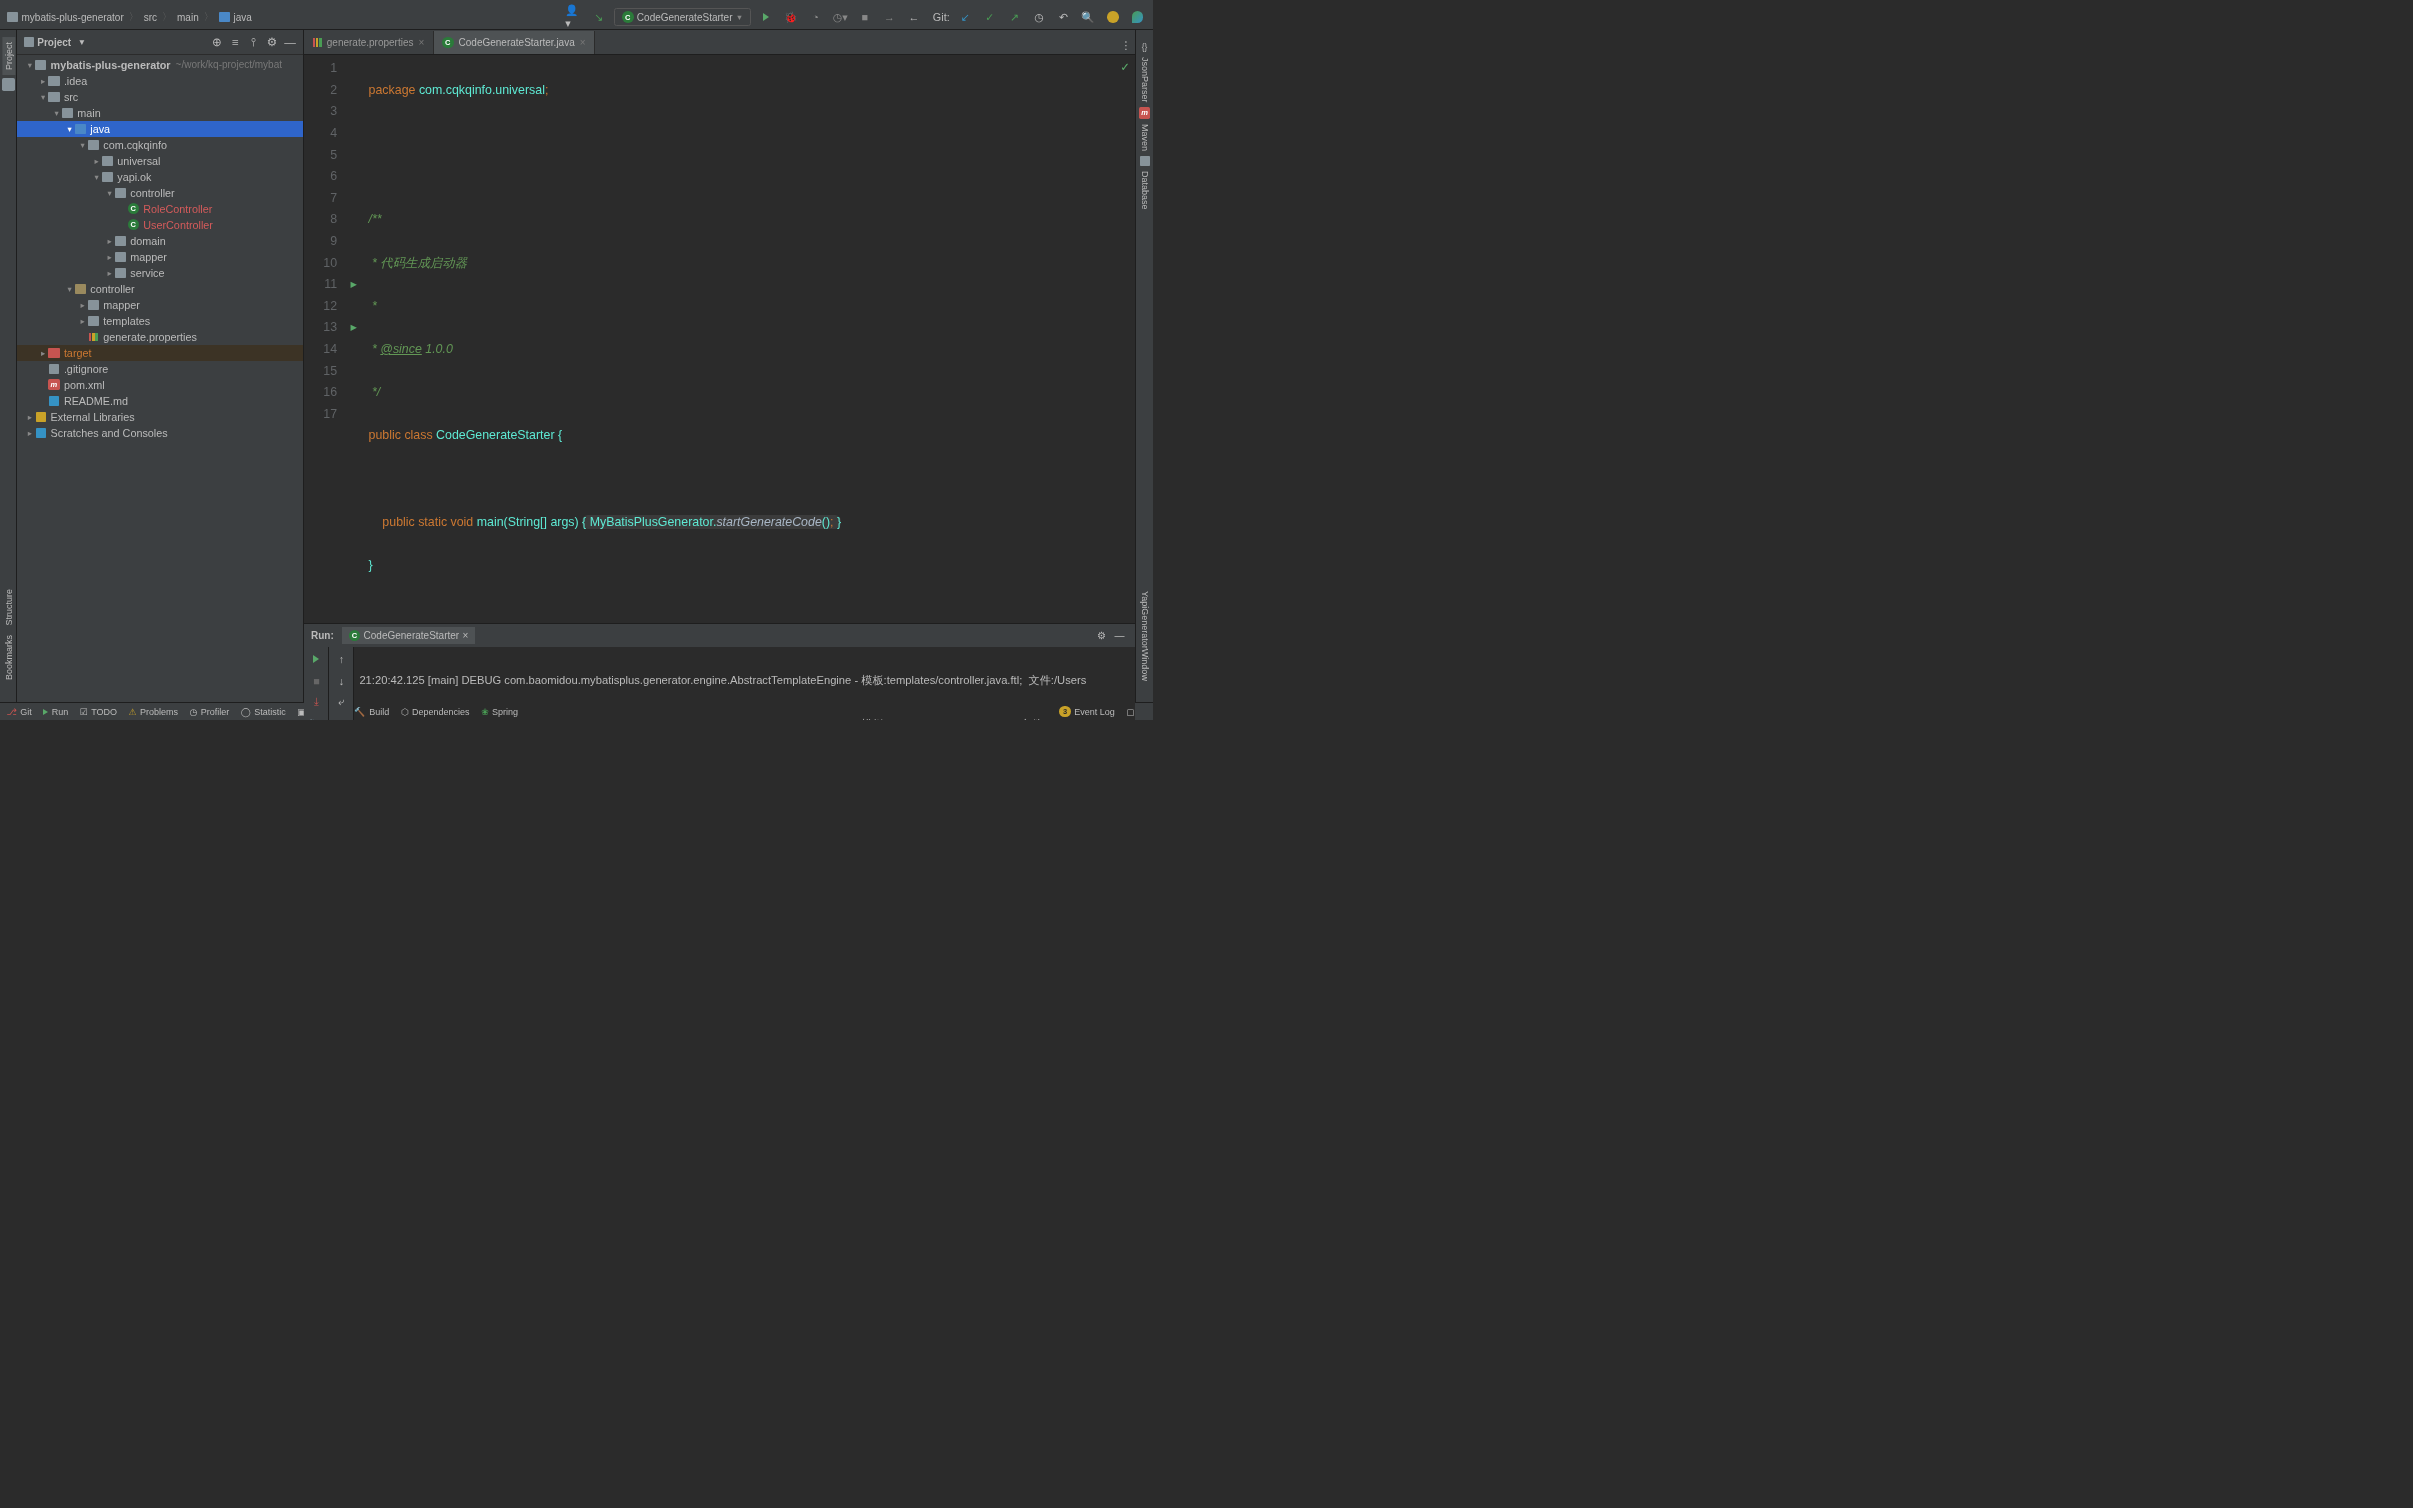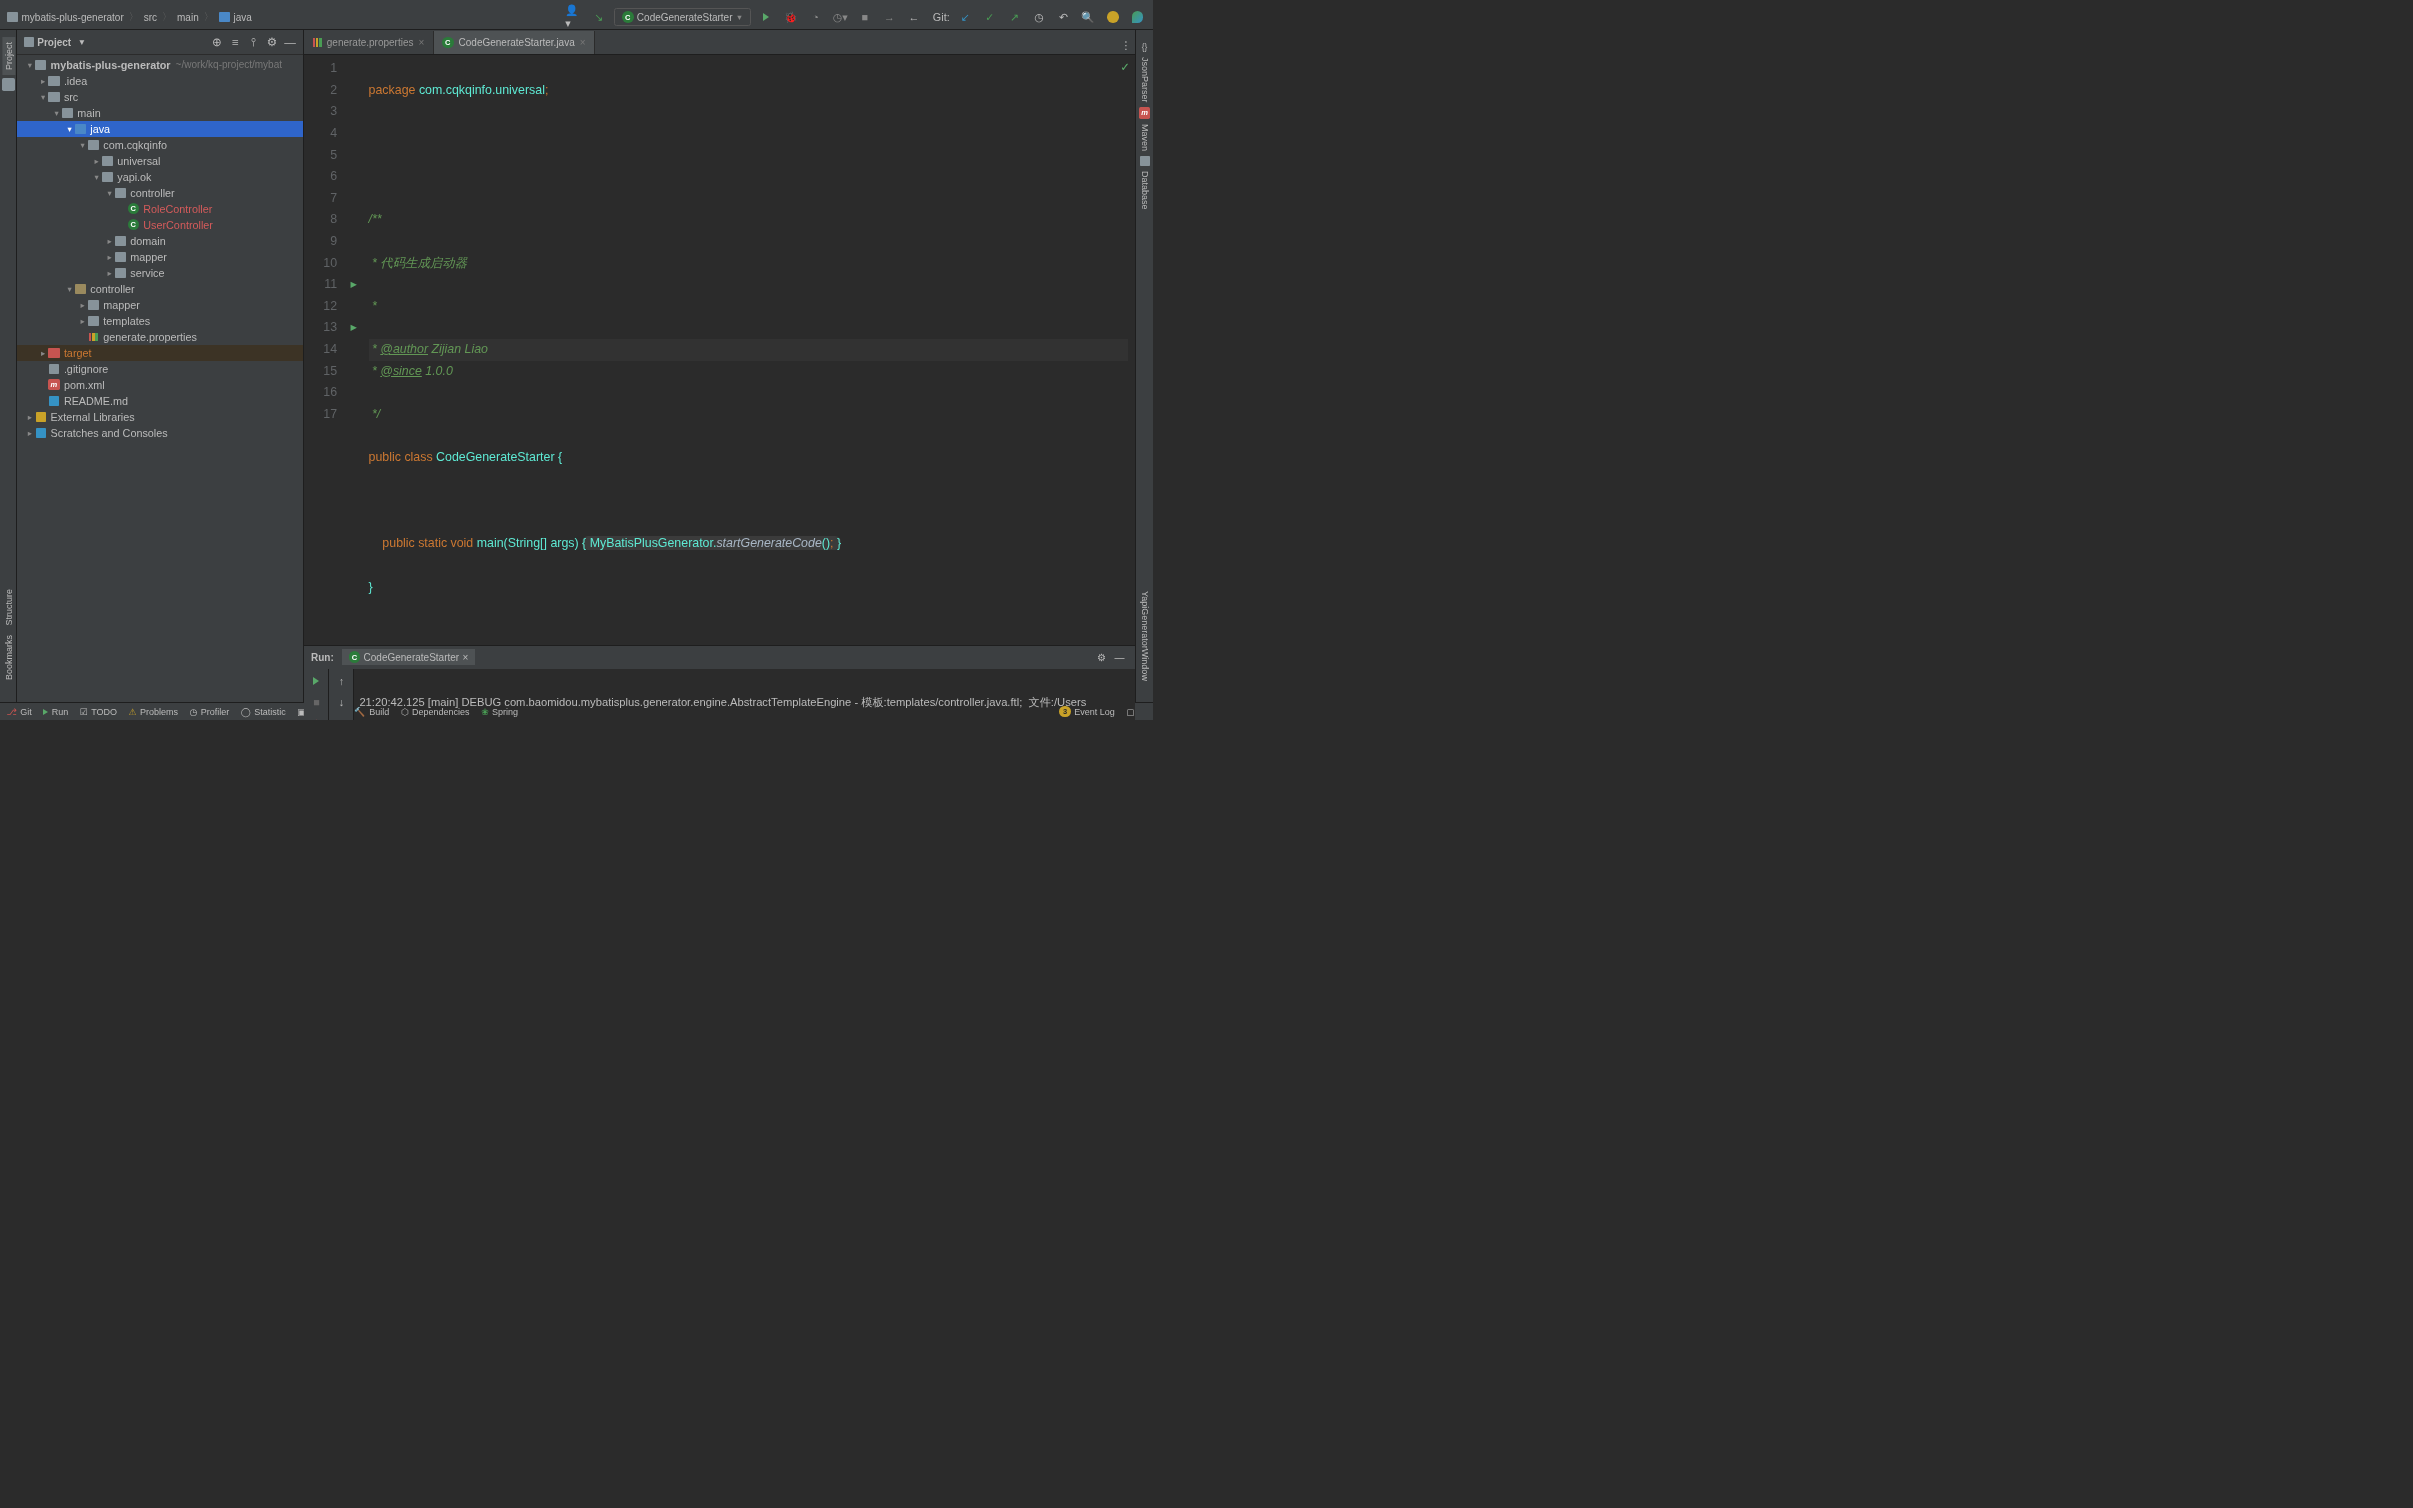--- a/index.html
+++ b/index.html
@@ -446,21 +446,20 @@
           <div>&nbsp;</div>
           <div class="run-mark">▶</div>
         </div>
         <div class="code">
 <div><span class="kw">package</span><span class="ident"> com.cqkqinfo.universal</span><span class="kw">;</span></div>
 <div>&nbsp;</div>
 <div>&nbsp;</div>
 <div><span class="doc">/**</span></div>
 <div><span class="doc"> * 代码生成启动器</span></div>
 <div><span class="doc"> *</span></div>
-<div class="cursor-line"><span class="doc"> * </span><span class="doc-tag">@author</span><span class="doc"> Zijian Liao</span></div>
 <div><span class="doc"> * </span><span class="doc-tag">@since</span><span class="doc"> 1.0.0</span></div>
 <div><span class="doc"> */</span></div>
 <div><span class="kw">public class</span><span class="ident"> CodeGenerateStarter </span><span class="ident">{</span></div>
 <div>&nbsp;</div>
 <div><span class="kw">    public static void</span><span class="ident"> main</span><span class="ident">(String[] args) </span><span class="closure-bg"><span class="ident">{ </span><span class="ident">MyBatisPlusGenerator.</span><span class="method-italic">startGenerateCode</span><span class="ident">()</span><span class="kw">; </span><span class="ident">}</span></span></div>
 <div><span class="ident">}</span></div>
         </div>
         <div class="editor-right-status">✓</div>
       </div>
     </div>

